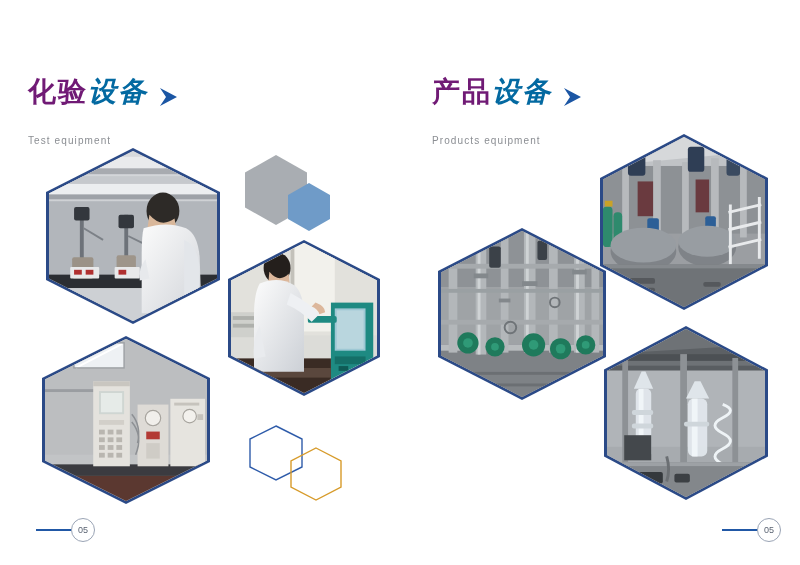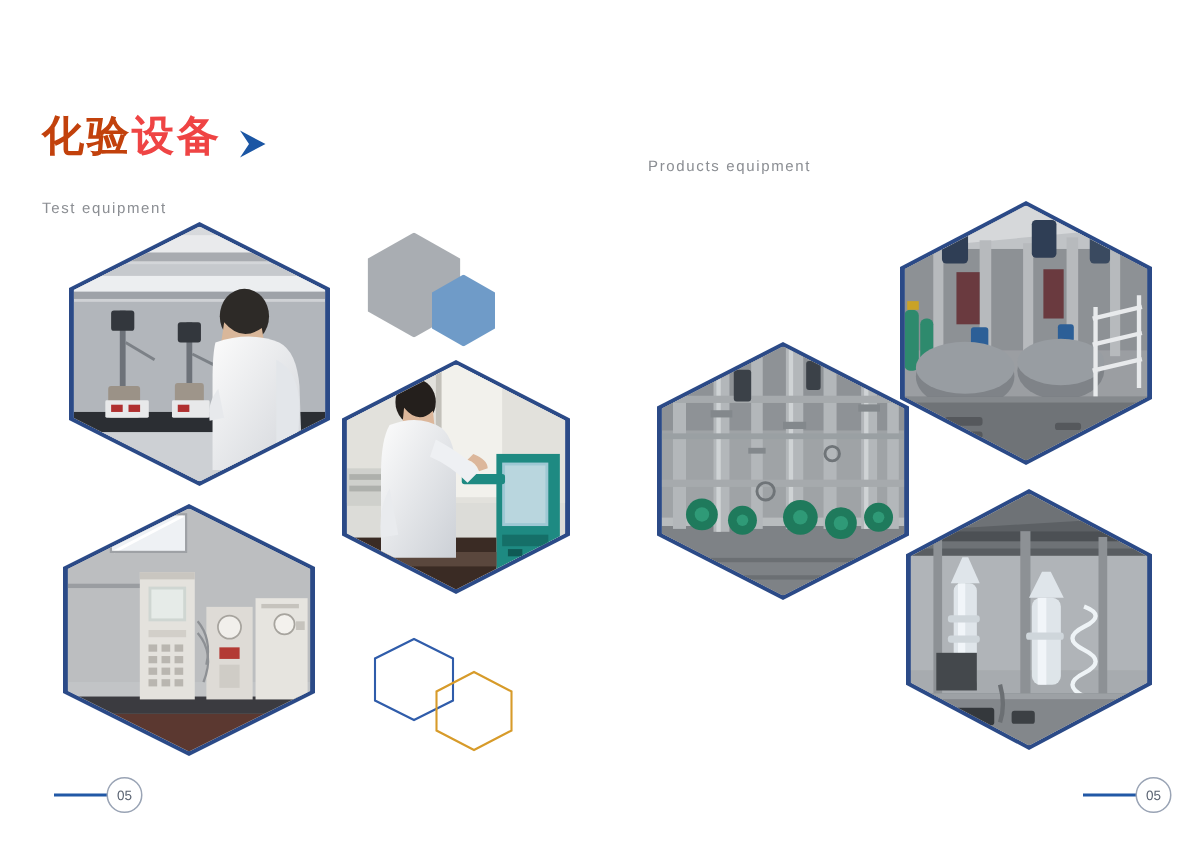--- a/index.html
+++ b/index.html
@@ -21,22 +21,22 @@
   
   .sec-head { position: absolute; }
   .sec-title {
     font-family: "Liberation Serif", serif;
     font-size: 28px;
     font-weight: bold;
     letter-spacing: 2px;
     line-height: 1;
     white-space: nowrap;
   }
-  .t-dark { color: #c2410c; }
-  .t-blue { color: #ef4444; }
+  .t-dark { color: #701a75; }
+  .t-blue { color: #0369a1; font-style: italic; }
   .sec-arrow {
     display: inline-block;
     vertical-align: middle;
     margin-left: 9px;
     position: relative;
     top: 2px;
   }
   .sec-sub {
     margin-top: 28px;
     font-size: 10px;
@@ -98,20 +98,27 @@
       <span class="t-dark">化验</span><span class="t-blue">设备</span><span class="sec-arrow">
         <svg width="26" height="24" viewBox="0 0 26 24" aria-hidden="true">
           <path d="M3 3 L20 12 L3 21 L9 12 Z" fill="#1b56a4"></path>
         </svg>
       </span>
     </div>
     <div class="sec-sub">Test equipment</div>
   </div>
 
   <div class="sec-head" style="left:432px; top:78px;">
+    <div class="sec-title">
+      <span class="t-dark">产品</span><span class="t-blue">设备</span><span class="sec-arrow">
+        <svg width="26" height="24" viewBox="0 0 26 24" aria-hidden="true">
+          <path d="M3 3 L20 12 L3 21 L9 12 Z" fill="#1b56a4"></path>
+        </svg>
+      </span>
+    </div>
     <div class="sec-sub">Products equipment</div>
   </div>
 
   <div class="hex-solid" style="left:245px; top:155px; width:62px; height:70px; background:#a9adb2;"></div>
   <div class="hex-solid" style="left:288px; top:183px; width:42px; height:48px; background:#6f9bc8;"></div>
 
   <div style="position:absolute; left:248px; top:425px; width:100px; height:78px;">
     <svg width="100" height="78" viewBox="0 0 100 78" aria-hidden="true">
       <polygon points="28,1 54,14 54,42 28,55 2,42 2,14" fill="none" stroke="#2f5caa" stroke-width="1.4"></polygon>
       <polygon points="68,23 93,36 93,62 68,75 43,62 43,36" fill="none" stroke="#d79b2a" stroke-width="1.4"></polygon>

